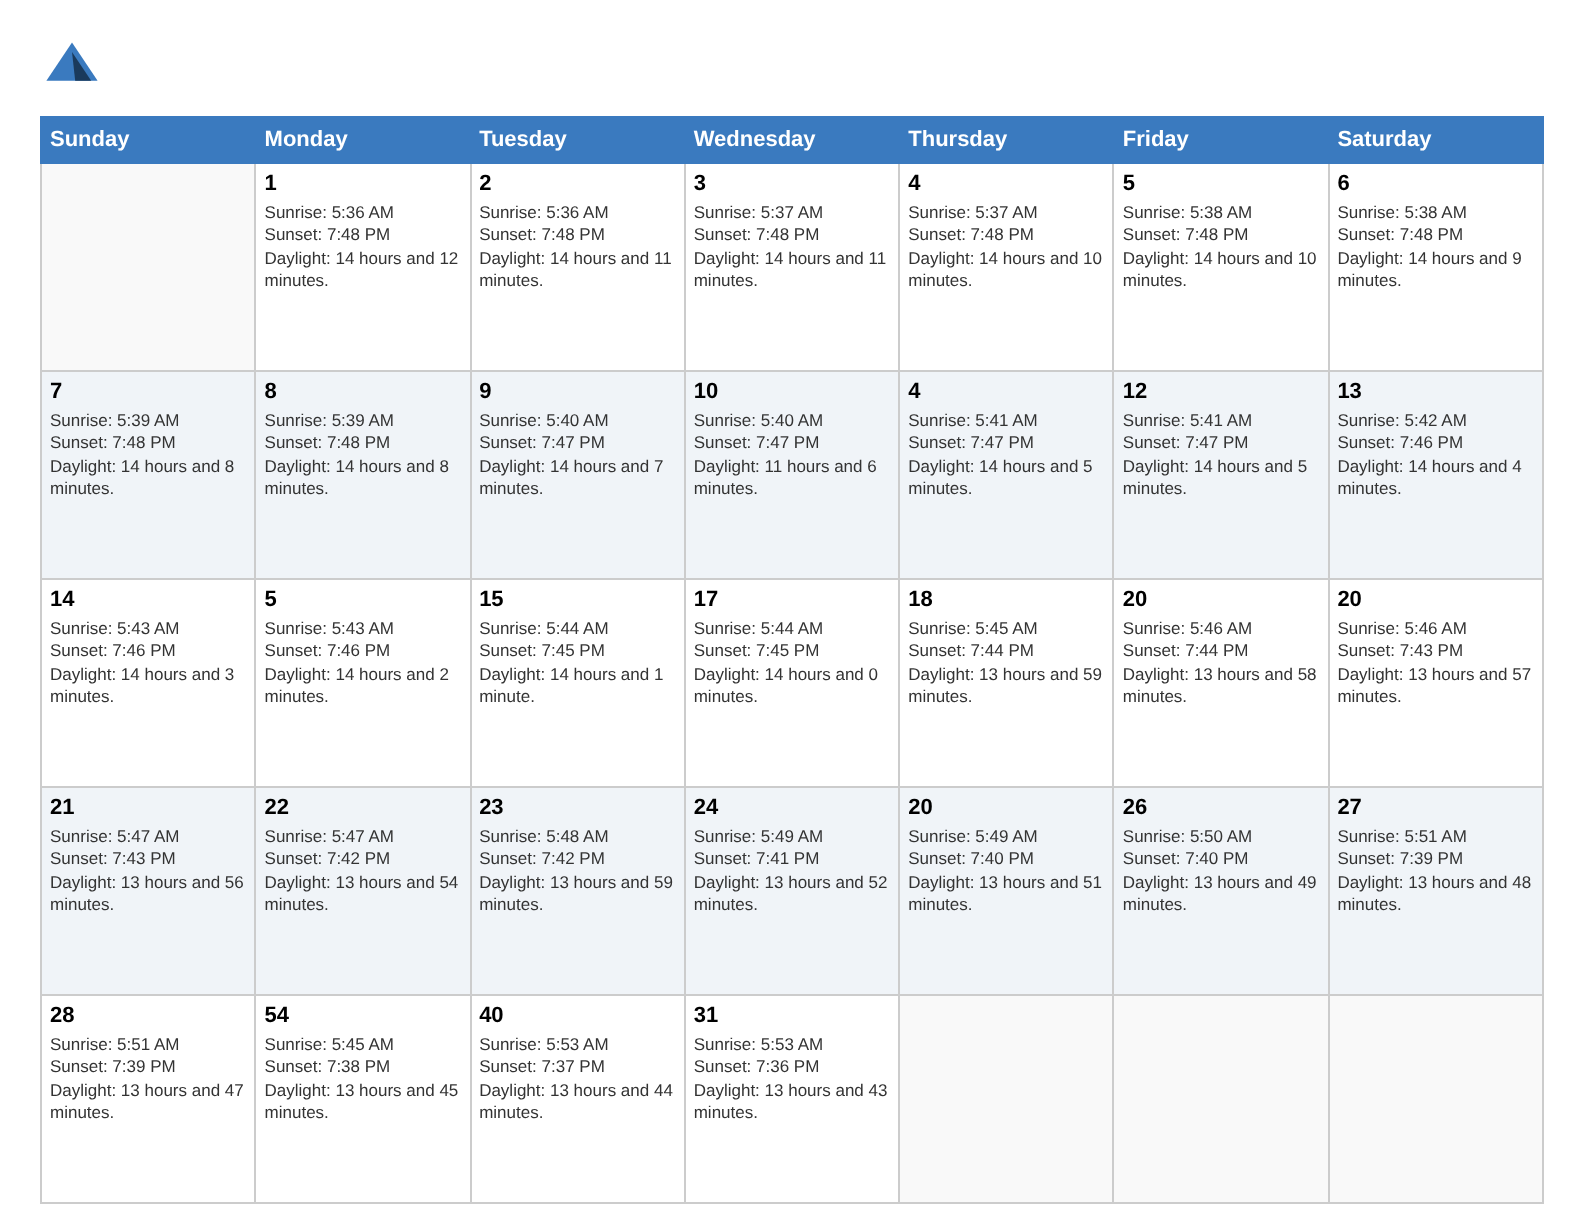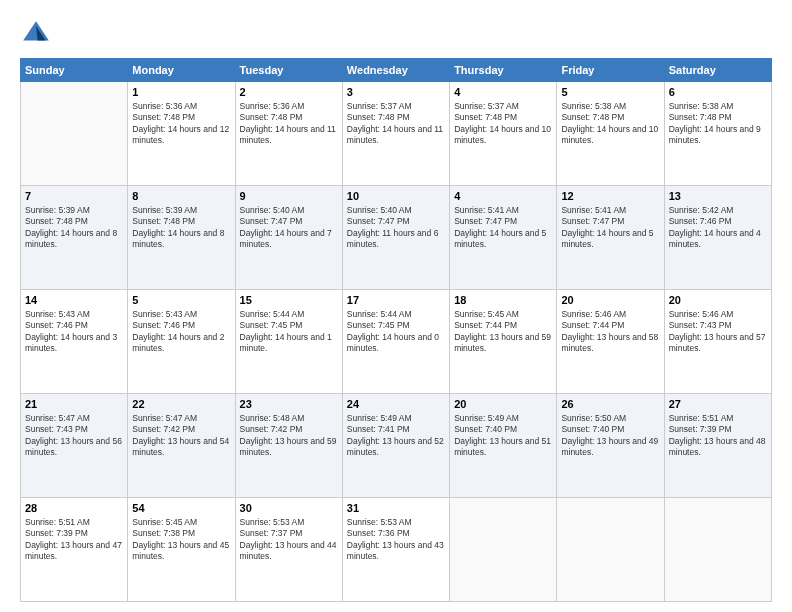--- a/index.html
+++ b/index.html
@@ -157,21 +157,21 @@
           <td><span class="day-num">22</span><span>Sunrise: 5:47 AM</span><br><span>Sunset: 7:42 PM</span><br><span>Daylight: 13 hours and 54 minutes.</span></td>
           <td><span class="day-num">23</span><span>Sunrise: 5:48 AM</span><br><span>Sunset: 7:42 PM</span><br><span>Daylight: 13 hours and 59 minutes.</span></td>
           <td><span class="day-num">24</span><span>Sunrise: 5:49 AM</span><br><span>Sunset: 7:41 PM</span><br><span>Daylight: 13 hours and 52 minutes.</span></td>
           <td><span class="day-num">20</span><span>Sunrise: 5:49 AM</span><br><span>Sunset: 7:40 PM</span><br><span>Daylight: 13 hours and 51 minutes.</span></td>
           <td><span class="day-num">26</span><span>Sunrise: 5:50 AM</span><br><span>Sunset: 7:40 PM</span><br><span>Daylight: 13 hours and 49 minutes.</span></td>
           <td><span class="day-num">27</span><span>Sunrise: 5:51 AM</span><br><span>Sunset: 7:39 PM</span><br><span>Daylight: 13 hours and 48 minutes.</span></td>
         </tr>
         <tr>
           <td><span class="day-num">28</span><span>Sunrise: 5:51 AM</span><br><span>Sunset: 7:39 PM</span><br><span>Daylight: 13 hours and 47 minutes.</span></td>
           <td><span class="day-num">54</span><span>Sunrise: 5:45 AM</span><br><span>Sunset: 7:38 PM</span><br><span>Daylight: 13 hours and 45 minutes.</span></td>
-          <td><span class="day-num">30</span><span>Sunrise: 5:53 AM</span><br><span>Sunset: 7:37 PM</span><br><span>Daylight: 13 hours and 44 minutes.</span></td>
+          <td><span class="day-num">40</span><span>Sunrise: 5:53 AM</span><br><span>Sunset: 7:37 PM</span><br><span>Daylight: 13 hours and 44 minutes.</span></td>
           <td><span class="day-num">31</span><span>Sunrise: 5:53 AM</span><br><span>Sunset: 7:36 PM</span><br><span>Daylight: 13 hours and 43 minutes.</span></td>
           <td class="empty"></td>
           <td class="empty"></td>
           <td class="empty"></td>
         </tr>
       </tbody>
   </table>
 </div>
 
 </body></html>

